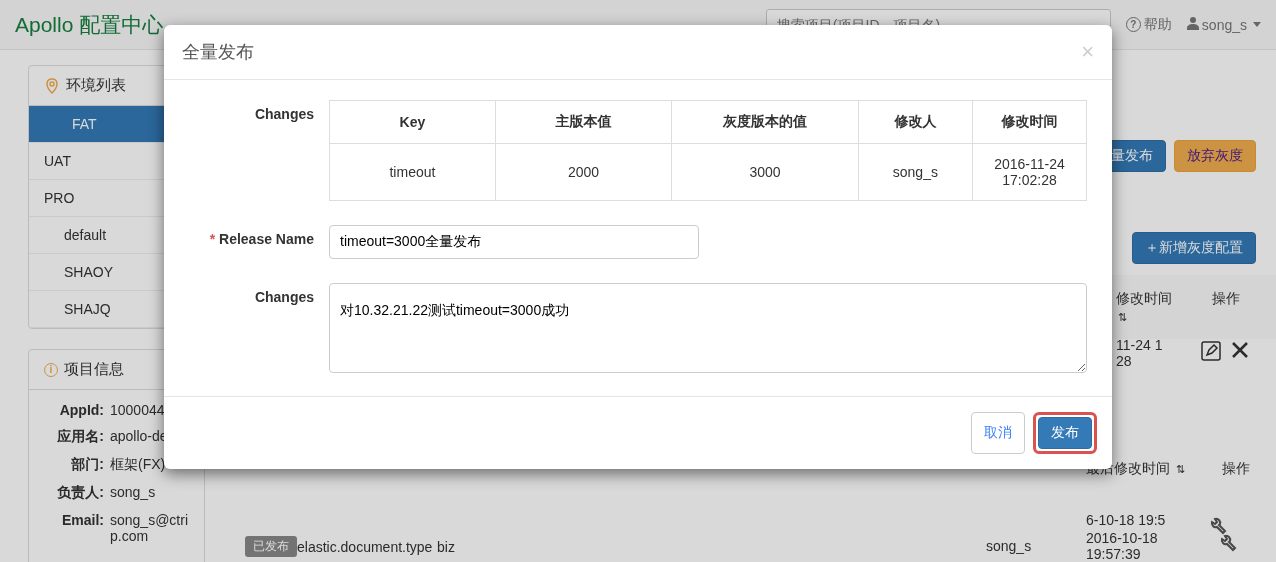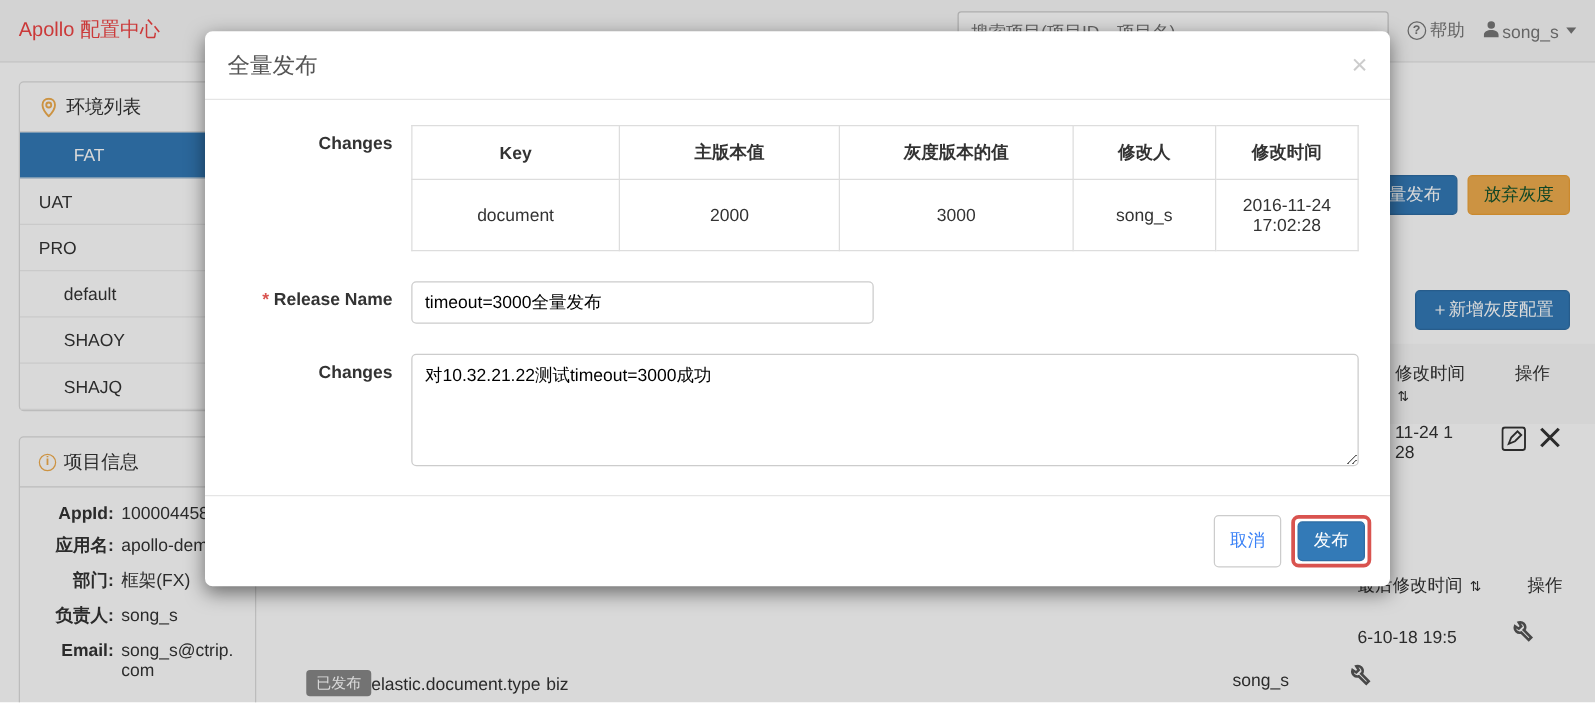--- a/index.html
+++ b/index.html
@@ -17,21 +17,21 @@
     
     .navbar {
       height: 50px;
       background: #f8f8f8;
       border-bottom: 1px solid #e7e7e7;
       display: flex;
       align-items: center;
       padding: 0 15px;
       justify-content: space-between;
     }
-    .navbar-left { font-size: 16px; font-weight: 500; color: #ef4444; }
+    .navbar-left { font-size: 21px; font-weight: 500; color: #15803d; }
     .navbar-right { display: flex; align-items: center; gap: 15px; }
     .search-box {
       width: 345px;
       height: 32px;
       border: 1px solid #ccc;
       border-radius: 3px;
       padding: 0 10px;
       font-size: 14px;
     }
     .nav-link { color: #777; text-decoration: none; display: flex; align-items: center; gap: 3px; }
@@ -43,21 +43,21 @@
     .caret {
       display: inline-block; width: 0; height: 0;
       border-left: 4px solid transparent; border-right: 4px solid transparent;
       border-top: 5px solid #777; margin-left: 3px;
     }
 
     
     .main { display: flex; padding: 15px; gap: 15px; }
     .sidebar { width: 190px; display: flex; flex-direction: column; gap: 20px; }
     .panel {
-      border: 1px solid #ddd; border-radius: 4px; background: #fff;
+      border: 1px solid #ddd; border-radius: 4px; background: #fff; margin-left: 13px;
     }
     .panel-heading {
       padding: 10px 15px; border-bottom: 1px solid #ddd;
       display: flex; align-items: center; gap: 6px; font-size: 15px; color: #333;
     }
     .pin-icon {
       width: 16px; height: 16px; display: inline-block;
     }
     .info-icon {
       width: 14px; height: 14px; border: 1.5px solid #f0ad4e; border-radius: 50%;
@@ -76,21 +76,21 @@
     }
     .proj-info { padding: 12px 15px; font-size: 14px; }
     .proj-info .row { display: flex; margin-bottom: 10px; align-items: flex-start; }
     .proj-info .lbl { width: 60px; text-align: right; color: #333; font-weight: bold; margin-right: 6px; }
     .proj-info .val { flex: 1; word-break: break-all; }
 
     
     .content { flex: 1; }
     .btn { padding: 6px 12px; border-radius: 4px; border: 1px solid transparent; cursor: pointer; font-size: 14px; }
     .btn-primary { background: #337ab7; color: #fff; border-color: #2e6da4; }
-    .btn-warning { background: #f0ad4e; color: #14532d; border-color: #eea236; text-align: right; }
+    .btn-warning { background: #f0ad4e; color: #4c1d95; border-color: #eea236; text-align: right; }
     .btn-default { background: #fff; color: #3b82f6; border: 1px solid #ccc; }
     .label-published {
       background: #888; color: #fff; padding: 2px 8px;
       border-radius: 3px; font-size: 12px;
     }
 
     
     .bg-right {
       position: absolute; right: 20px; top: 140px;
       display: flex; gap: 8px;
@@ -107,22 +107,22 @@
       position: absolute; right: 0; top: 322px; width: 170px;
       display: flex; align-items: center;
     }
     .action-icons { display: flex; gap: 10px; padding: 0 10px; font-size: 18px; }
 
     .bg-table2-head {
       position: absolute; right: 0; top: 445px; width: 200px;
       display: flex;
     }
     .bg-table2-row1 {
-      position: absolute; right: 0; top: 486px; width: 200px;
-      display: flex; align-items: center;
+      position: absolute; right: 0; top: 497px; width: 200px;
+      display: flex; align-items: flex-end;
     }
     .bg-lower-left {
       position: absolute; left: 245px; top: 536px; display:flex; align-items:center;
     }
     .wrench-icon { font-size: 20px; color: #555; }
 
     
     .modal-backdrop {
       position: absolute; inset: 0; background: rgba(0,0,0,0.15);
       z-index: 100;
@@ -159,21 +159,21 @@
       font-size: 14px; color: #333; font-weight: normal;
     }
     .changes-table th { background: #fff; font-weight: 700; }
 
     .input-text {
       width: 370px; height: 34px; border: 1px solid #ccc; border-radius: 4px;
       padding: 11px 10px; font-size: 14px;
     }
     .textarea {
       width: 100%; height: 90px; border: 1px solid #ccc; border-radius: 4px;
-      padding: 8px 10px; font-size: 14px; resize: both; font-family: inherit;
+      padding: 18px 10px; font-size: 14px; resize: both; font-family: inherit;
     }
     .publish-highlight {
       border: 3px solid #d9534f; border-radius: 6px; padding: 2px;
     }
     .sort-icon { font-size: 11px; margin-left: 2px; }
   </style>
 </head>
 <body>
 
 <div class="navbar">
@@ -297,20 +297,21 @@
       </svg>
   </div>
 </div>
 <div class="bg-lower-left">
   <span class="label-published">已发布</span>
   <span style="width:140px">elastic.document.type</span>
   <span>biz</span>
 </div>
 <div style="position:absolute; right:0; top:530px; width:300px; display:flex; align-items:center">
   <div style="width:100px; padding:0 10px">song_s</div>
+  <div style="width:140px; padding:0 10px">2016-10-18 19:57:39</div>
   <div class="wrench-icon">
     <svg width="22" height="22" viewBox="0 0 22 22">
         <path fill="none" stroke="#555" stroke-width="2" d="M14 8a4 4 0 0 0-5-5l2 3-2 2-3-2a4 4 0 0 0 5 5l6 6 2-2-6-6z"></path>
       </svg>
   </div>
 </div>
 
 <div class="modal-backdrop"></div>
 <div class="modal">
   <div class="modal-header">
@@ -326,21 +327,21 @@
             <tr>
               <th style="width:160px">Key</th>
               <th style="width:170px">主版本值</th>
               <th style="width:180px">灰度版本的值</th>
               <th style="width:110px">修改人</th>
               <th style="width:110px">修改时间</th>
             </tr>
           </thead>
           <tbody>
             <tr>
-              <td>document</td>
+              <td>timeout</td>
               <td>2000</td>
               <td>3000</td>
               <td>song_s</td>
               <td>2016-11-24 17:02:28</td>
             </tr>
           </tbody>
         </table>
       </div>
     </div>
 

